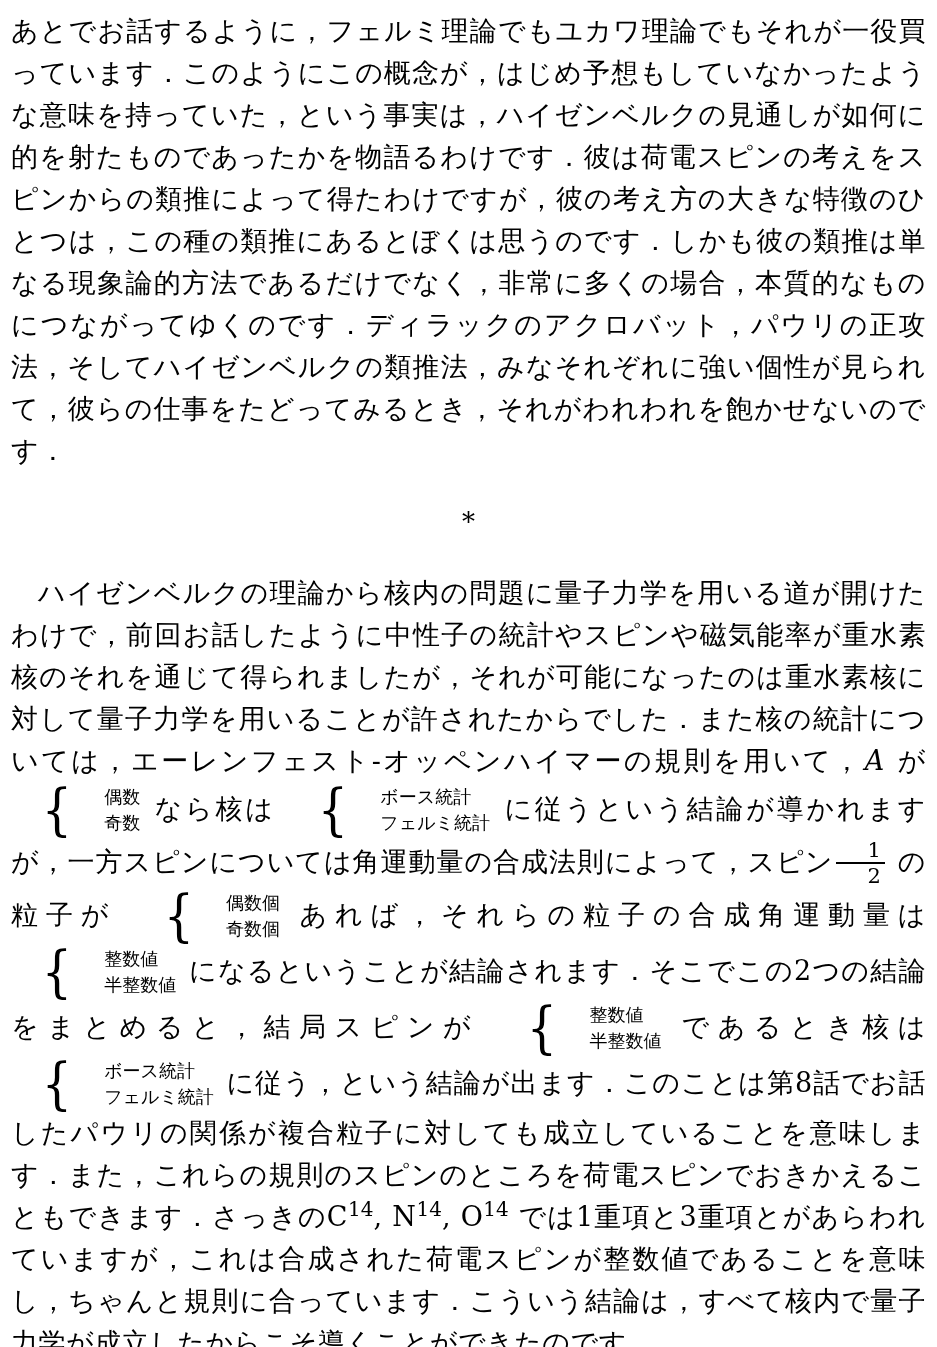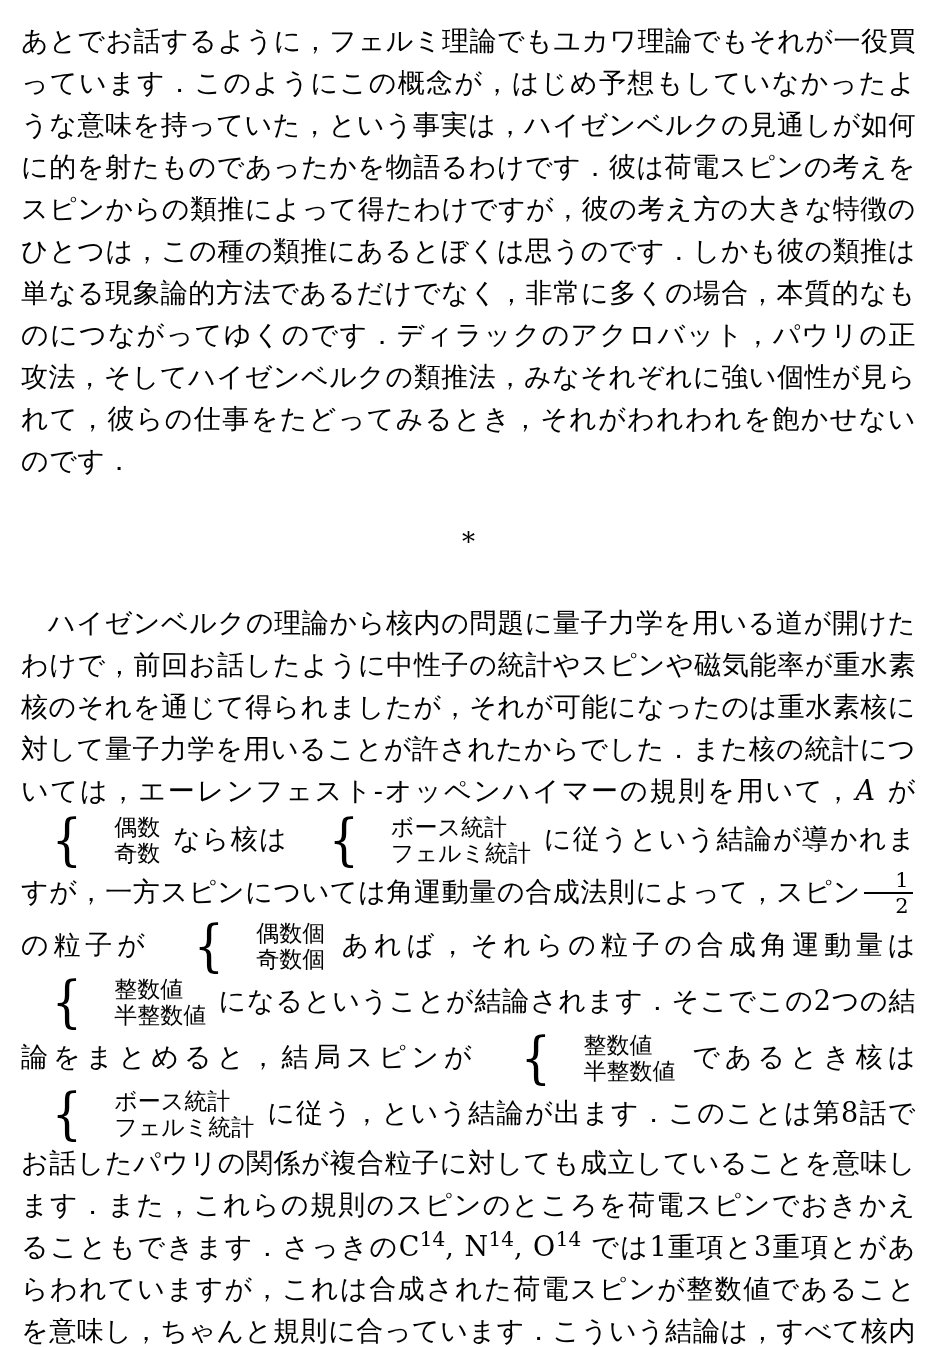--- a/index.html
+++ b/index.html
@@ -8,21 +8,21 @@
     background:#ffffff;color:#000000;
     font-family:"DejaVu Serif","Liberation Serif",serif;
     overflow:hidden;
   }
   .page{
     box-sizing:border-box;
     width:937px;height:1347px;
     padding:6px 7px 0 7px;
   }
   .para{
-    margin:14px;
+    margin:4px;
     font-size:27px;
     line-height:42px;
     text-align:justify;
     letter-spacing:0.5px;
   }
   .para.indent{text-indent:1em;}
   .separator{
     height:92px;
     display:flex;align-items:center;justify-content:center;
     font-size:26px;
@@ -37,21 +37,21 @@
     display:inline-flex;align-items:center;
     vertical-align:middle;margin:0 3px;
   }
   .brace .mark{
     font-size:56px;line-height:1;font-weight:400;
     transform:scaleX(0.85);
     font-family:"DejaVu Serif","Liberation Serif",serif;
   }
   .brace .rows{
     display:flex;flex-direction:column;justify-content:center;
-    font-size:23px;line-height:26px;text-align:left;letter-spacing:0;
+    font-size:18px;line-height:26px;text-align:left;letter-spacing:0;
   }
   .frac{
     display:inline-flex;flex-direction:column;align-items:center;
     vertical-align:middle;margin:0 3px;
     font-size:21px;line-height:1.15;
     font-family:"DejaVu Serif","Liberation Serif",serif;
   }
   .frac .den{border-top:2px solid #000;padding:0 4px;}
   .supwrap{white-space:nowrap;}
   .supwrap sup{font-size:20px;line-height:0;vertical-align:super;letter-spacing:0;}

